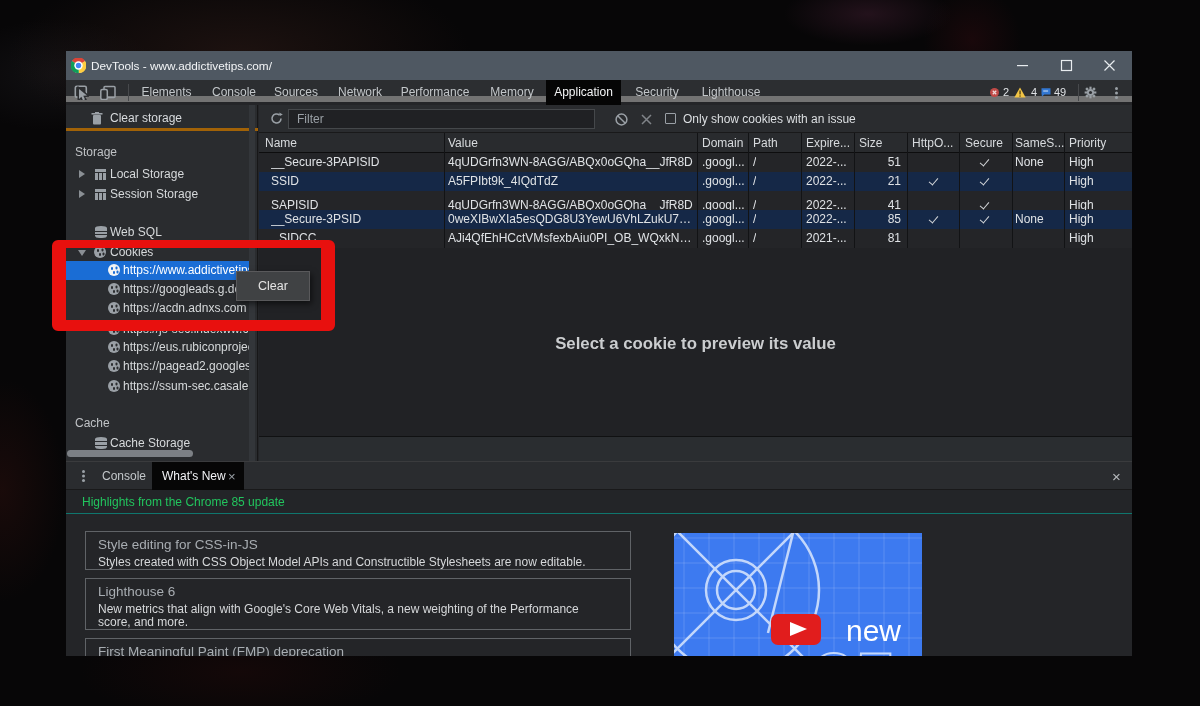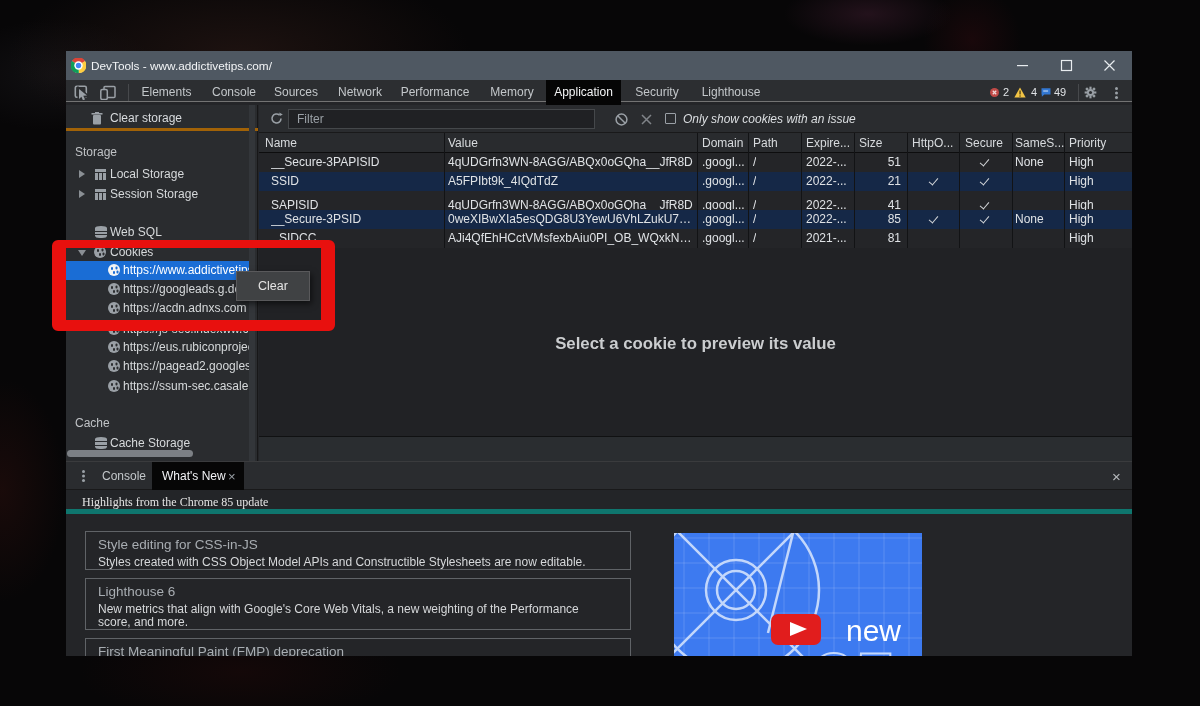--- a/index.html
+++ b/index.html
@@ -28,21 +28,21 @@
 
 #titlebar {
   position:absolute; left:0; top:0; width:1066px; height:29px;
   background:#4f5862; color:#f2f4f6;
 }
 #titlebar .ttext { position:absolute; left:25px; top:8px; font-size:11.8px; }
 .wc { position:absolute; top:0; width:15px; height:29px; color:#e8ecef; }
 
 #tabbar {
   position:absolute; left:0; top:29px; width:1066px; height:22px;
-  background:#2c2e31; color:#c3c7ca; border-bottom:1px solid #737373;
+  background:#2c2e31; color:#c3c7ca; border-bottom:6px solid #737373;
 }
 .mtab { position:absolute; top:0; height:25px; line-height:25px; text-align:center; }
 .mtab.sel { background:#050505; color:#f4f5f6; }
 
 #mainarea { position:absolute; left:0; top:54px; width:1066px; height:356px; }
 
 #sidebar { position:absolute; left:0; top:0; width:192px; height:356px; background:#2a2c2f; border-right:1px solid #171718;}
 #sidetools { position:absolute; left:0; top:0; width:192px; height:26px; border-bottom:3px solid #a16207; }
 .srow { position:absolute; left:0; width:186px; height:19px; line-height:19px; white-space:nowrap; overflow:hidden; color:#d6d9db; }
 .srow .lbl { position:absolute; }
@@ -57,21 +57,21 @@
 .colline { position:absolute; top:28px; width:1px; background:#121315; }
 .trow { position:absolute; left:0; width:873px; height:19px; line-height:19px; color:#dfe2e5; }
 .trow.stripe { background:#152847; }
 .tcell { position:absolute; white-space:nowrap; overflow:hidden; text-overflow:ellipsis; }
 #previewarea { position:absolute; left:0; top:143px; width:873px; height:188px; background:#212225; }
 #selmsg { position:absolute; left:0; top:229px; width:873px; text-align:center; font-weight:bold; font-size:16.8px; color:#cbcdcf; }
 #botband { position:absolute; left:0; top:331px; width:873px; height:25px; background:#2a2d30; border-top:1px solid #101112; }
 
 #drawer { position:absolute; left:0; top:410px; width:1066px; height:195px; background:#242528; }
 #dtabs { position:absolute; left:0; top:0; width:1066px; height:29px; background:#2a2c2f; border-top:1px solid #3a3b3d; border-bottom:1px solid #19191a; color:#c3c7ca; }
-#dhighbar { position:absolute; left:0; top:29px; width:1066px; height:24px; background:#232528; border-bottom:5px solid #0f766e; color:#e5e5e5; line-height:24px;font-family:Liberation Serif, serif; }
+#dhighbar { position:absolute; left:0; top:29px; width:1066px; height:24px; background:#232528; border-bottom:1px solid #0f766e; color:#22c55e; line-height:24px; }
 .wnbox { position:absolute; left:19px; width:546px; border:1px solid #606367; }
 .wnbox .wt { color:#a8adb2; font-size:13.5px; }
 .wnbox .wd { color:#d6d8da; font-size:12px; }
 
 .arr-r { position:absolute; width:0; height:0; border-left:6px solid #8a8f94; border-top:4.5px solid transparent; border-bottom:4.5px solid transparent; }
 .arr-d { position:absolute; width:0; height:0; border-top:6px solid #8a8f94; border-left:4.5px solid transparent; border-right:4.5px solid transparent; }
 .icon-grid { position:absolute; width:11px; height:11px;
   background:
     linear-gradient(#9aa0a6,#9aa0a6) 0 0/11px 3px,
     linear-gradient(#9aa0a6,#9aa0a6) 0 4px/3px 7px,
@@ -245,21 +245,21 @@
         </svg>
         <div id="filterbox">Filter</div>
         <svg style="position:absolute;left:356px;top:8px" width="13" height="13" viewBox="0 0 13 13">
           <circle cx="6.5" cy="6.5" r="5.4" fill="none" stroke="#9aa0a6" stroke-width="1.5"></circle>
           <path d="M2.7 2.7 L10.3 10.3" stroke="#9aa0a6" stroke-width="1.5"></path>
         </svg>
         <svg style="position:absolute;left:381px;top:8px" width="13" height="13" viewBox="0 0 13 13">
           <path d="M2 2 L11 11 M11 2 L2 11" stroke="#808489" stroke-width="1.5"></path>
         </svg>
         <div style="position:absolute;left:406px;top:8px;width:11px;height:11px;border:1.3px solid #9aa0a6;border-radius:1px;"></div>
-        <span style="position:absolute;left:424px;top:0;line-height:28px;color:#dcdfe2;font-style:italic;">Only show cookies with an issue</span>
+        <span style="position:absolute;left:424px;top:0;line-height:28px;color:#dcdfe2;">Only show cookies with an issue</span>
       </div>
       <div id="thead">
         <span class="tcol" style="left:6px;">Name</span>
         <span class="tcol" style="left:189px;">Value</span>
         <span class="tcol" style="left:443px;">Domain</span>
         <span class="tcol" style="left:494px;">Path</span>
         <span class="tcol" style="left:547px;">Expire...</span>
         <span class="tcol" style="left:600px;">Size</span>
         <span class="tcol" style="left:653px;">HttpO...</span>
         <span class="tcol" style="left:706px;">Secure</span>

